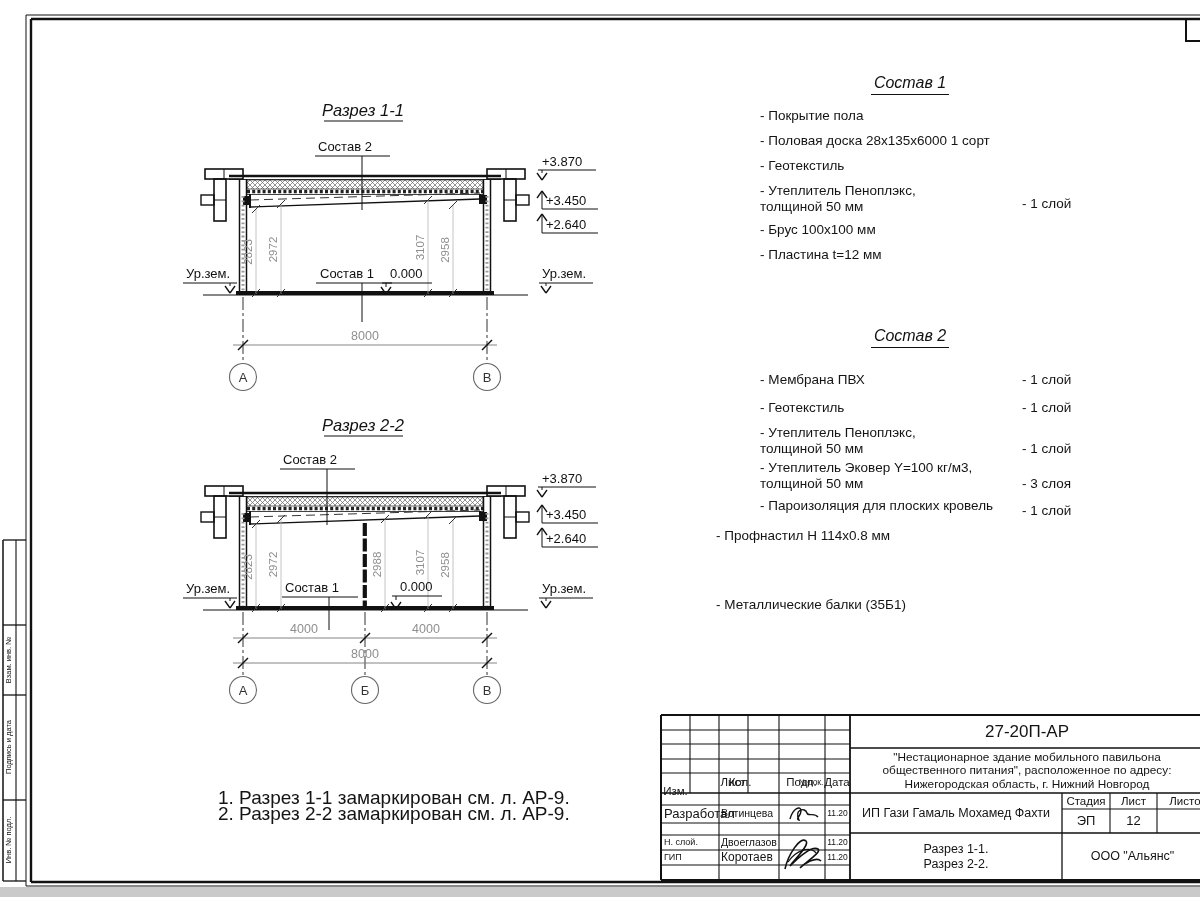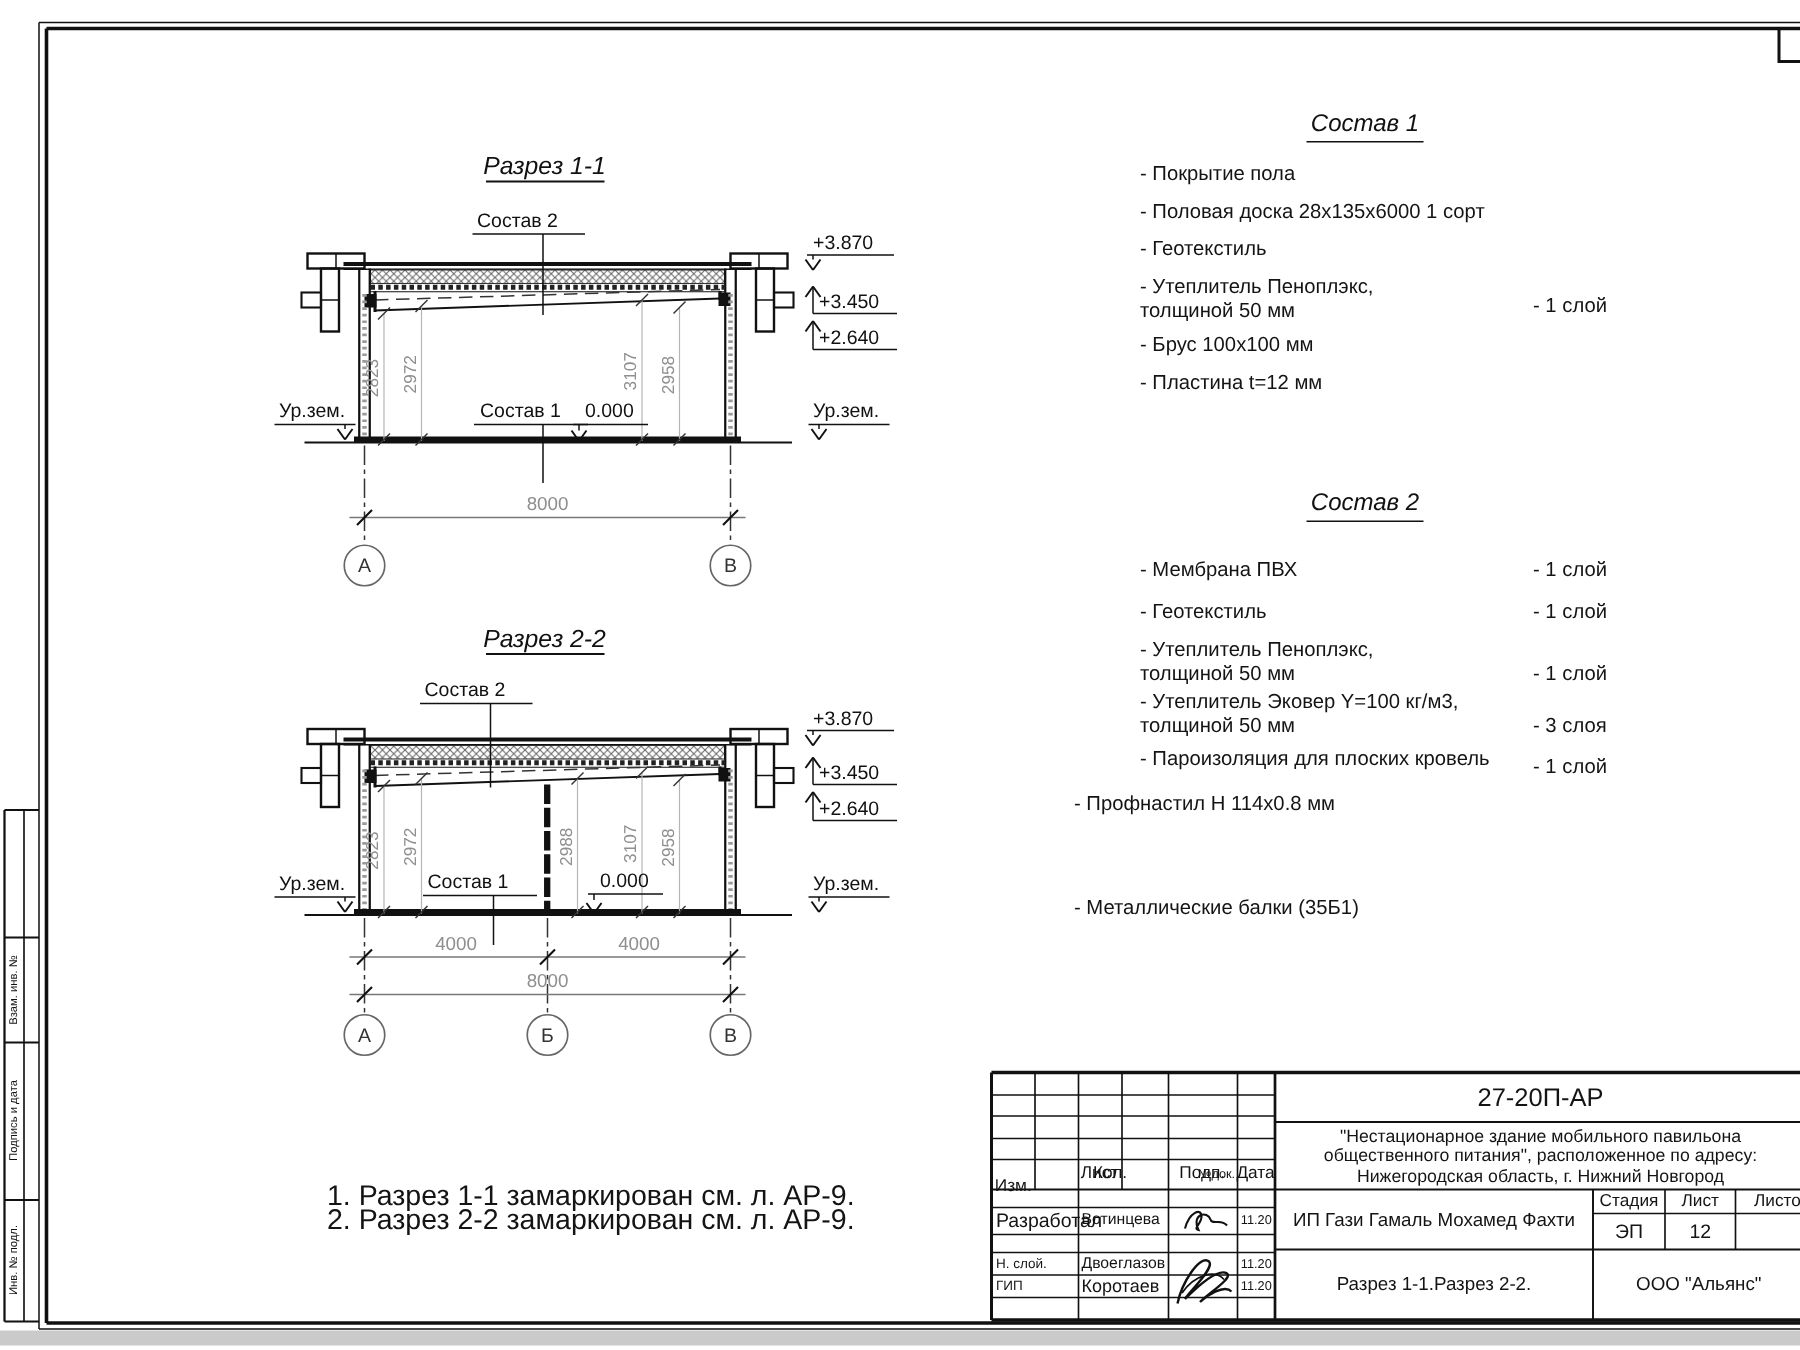--- a/index.html
+++ b/index.html
@@ -327,21 +327,21 @@
   <div class="cell" style="left:852px;top:795px;width:208px;height:37px;font-size:12.5px;">ИП Гази Гамаль Мохамед Фахти</div>
 
   <div class="cell" style="left:1063px;top:795px;width:46px;height:13px;font-size:11.5px;">Стадия</div>
   <div class="cell" style="left:1111px;top:795px;width:45px;height:13px;font-size:11.5px;">Лист</div>
   <div class="cell" style="left:1158px;top:795px;width:60px;height:13px;font-size:11.5px;">Листов</div>
 
   <div class="cell" style="left:1063px;top:810px;width:46px;height:22px;font-size:13px;">ЭП</div>
   <div class="cell" style="left:1111px;top:810px;width:45px;height:22px;font-size:13px;">12</div>
   <div class="cell" style="left:1158px;top:810px;width:44px;height:22px;font-size:13px;"></div>
 
-  <div class="cell" style="left:852px;top:834px;width:208px;height:45px;font-size:12.5px;flex-direction:row;">
+  <div class="cell" style="left:852px;top:834px;width:208px;height:45px;font-size:12.5px;flex-direction:column;">
     <div>Разрез 1-1.</div>
     <div>Разрез 2-2.</div>
   </div>
 
   <div class="cell" style="left:1063px;top:834px;width:139px;height:45px;font-size:12.5px;">ООО "Альянс"</div>
 
   <div class="cell" style="left:662px;top:774px;width:27px;height:36px;font-size:11.5px;">Изм.</div>
   <div class="cell" style="left:726px;top:774px;width:28px;height:18px;font-size:11.5px;">Кол.</div>
   <div class="cell" style="left:719px;top:774px;width:28px;height:18px;font-size:11.5px;">Лист</div>
   <div class="cell" style="left:748px;top:774px;width:30px;height:18px;font-size:8.5px;padding-left:48px;">№док.</div>

